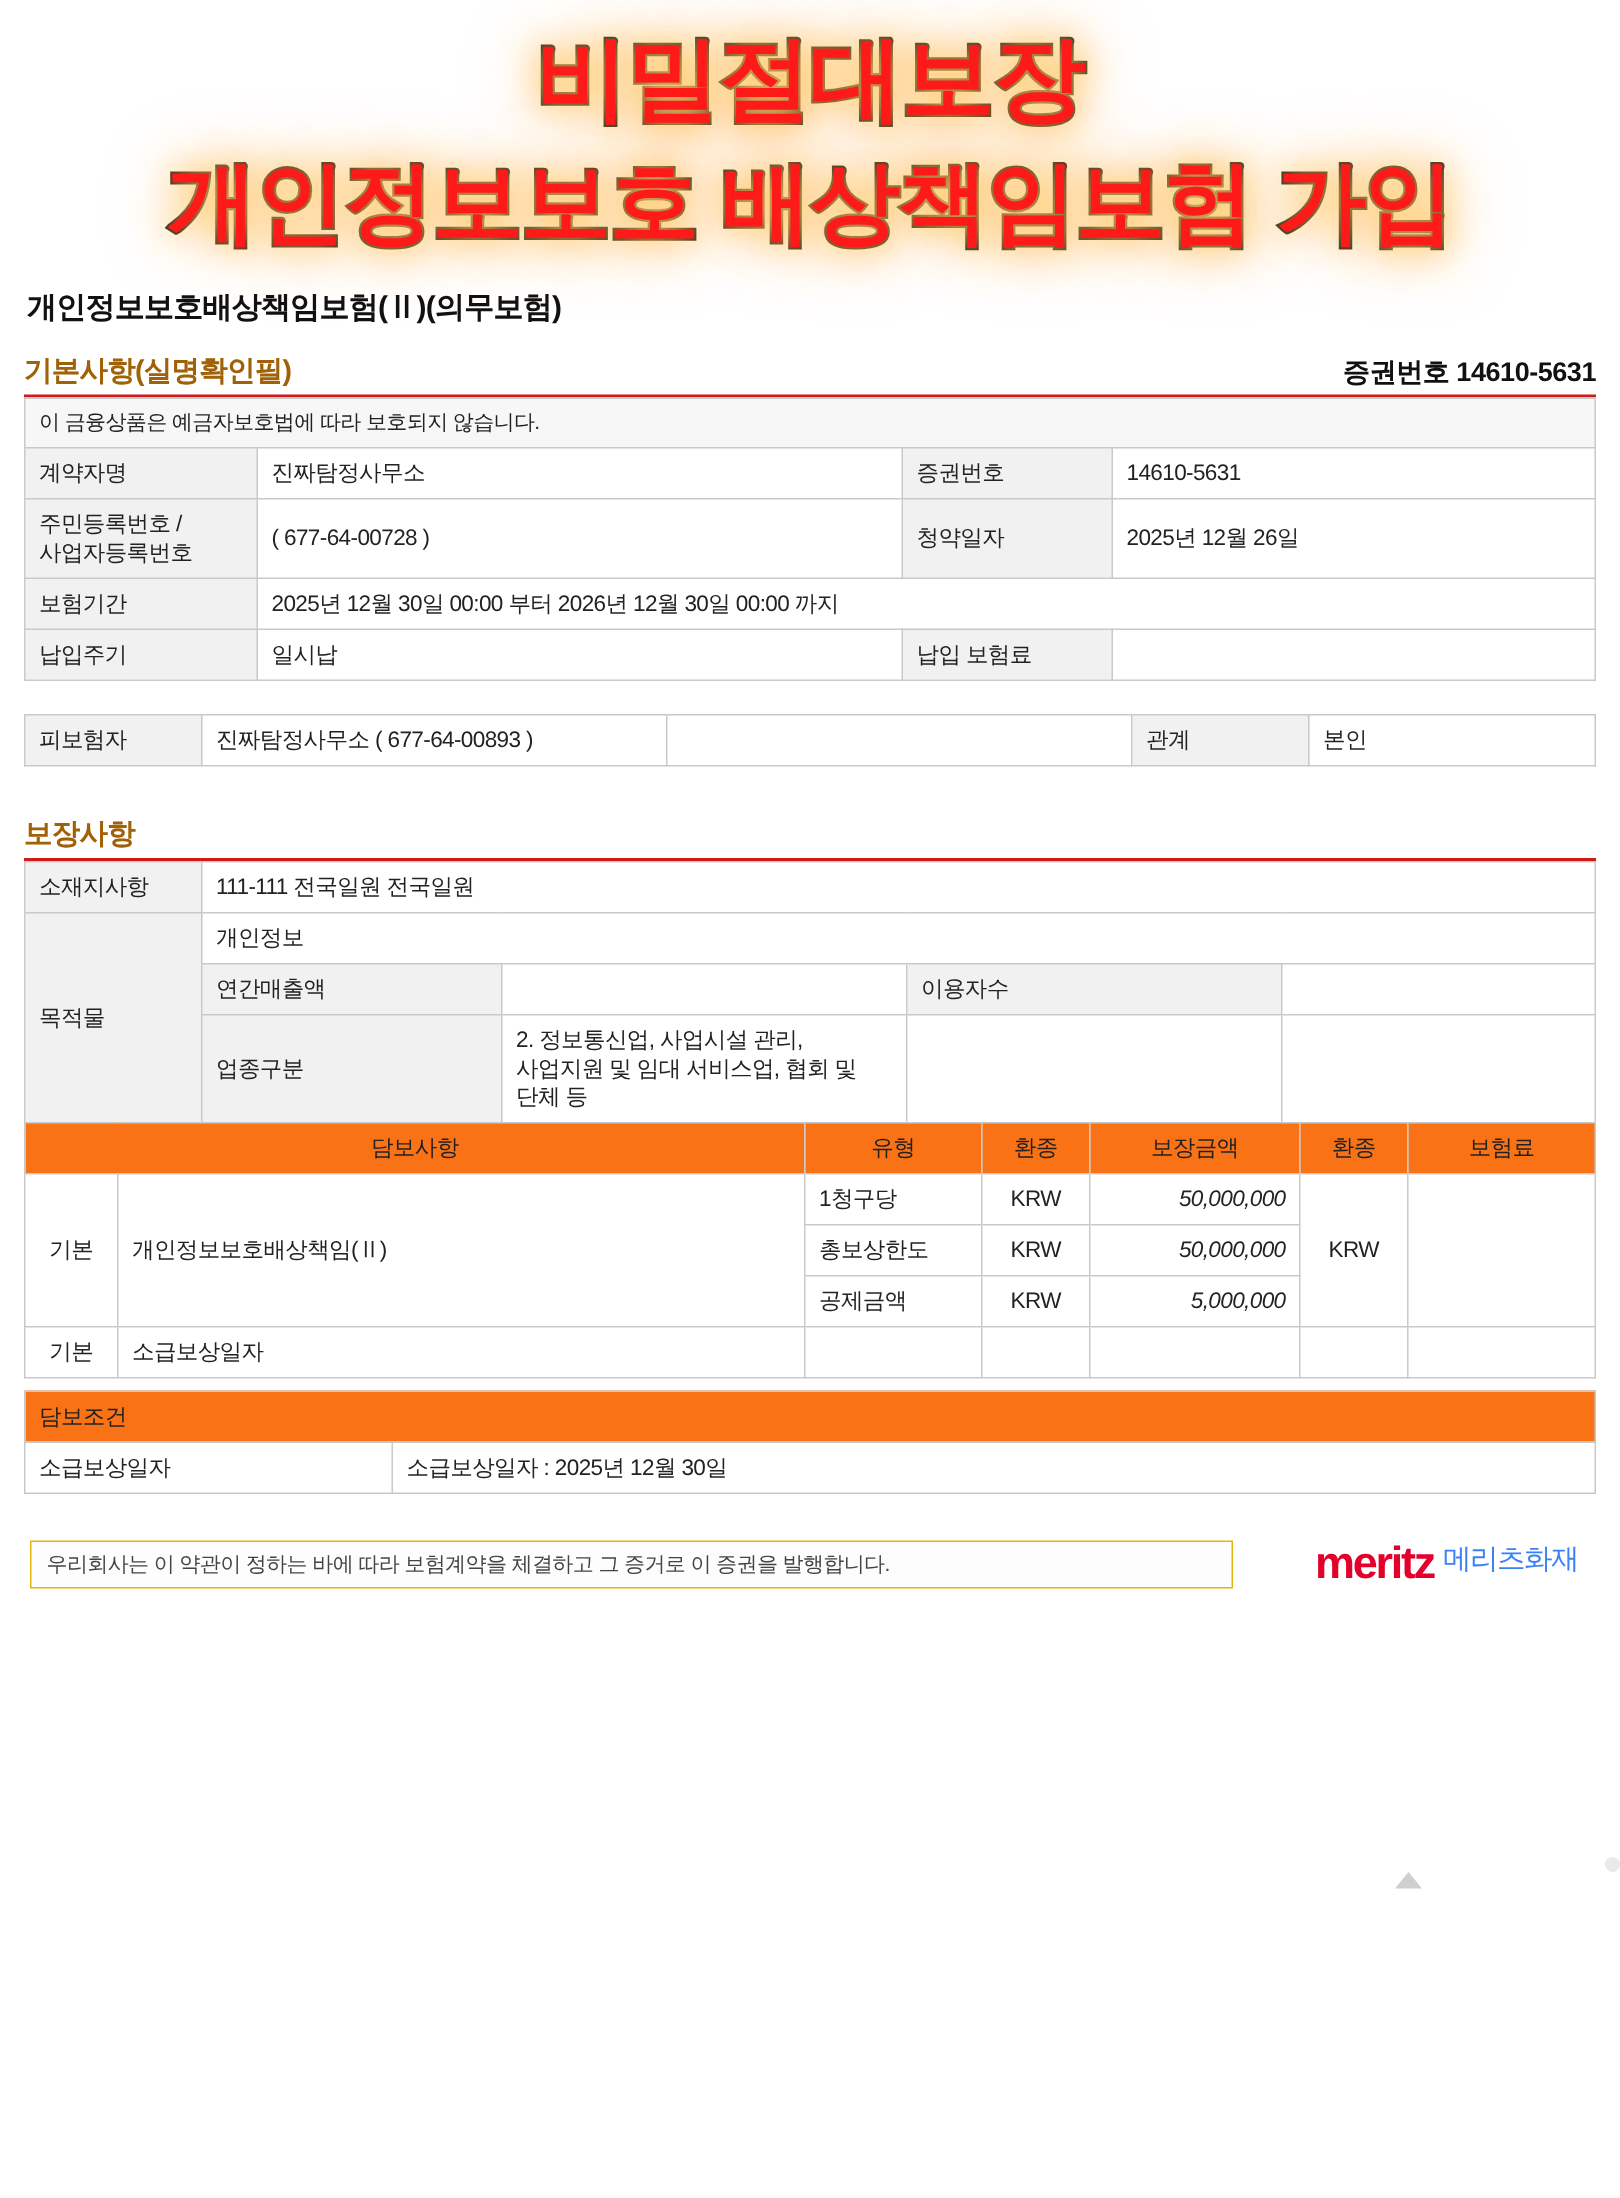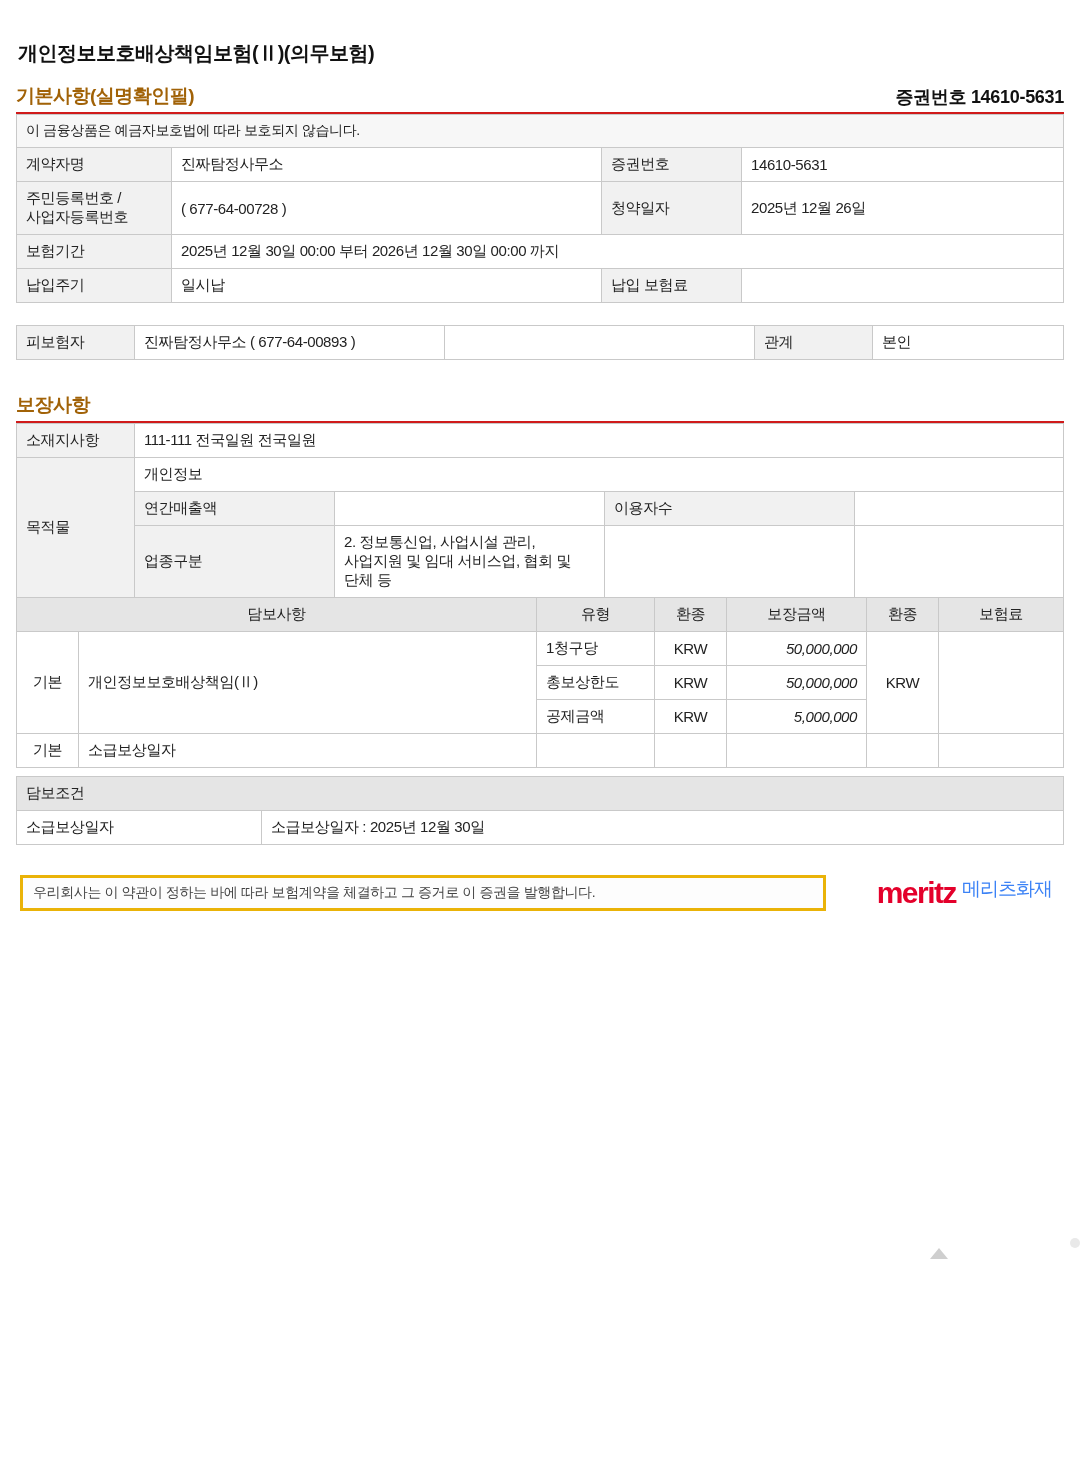--- a/index.html
+++ b/index.html
@@ -88,38 +88,38 @@
     background: #f1f1f1;
     color: #333;
   }
   td.note {
     background: #f7f7f7;
     color: #555;
     font-size: 14px;
     padding-left: 26px;
   }
   td.blank { background: #ffffff; }
-  td.shade { background: #e5e5e5; }
+  td.shade { background: #f97316; }
   td.center { text-align: center; }
   td.right { text-align: right; font-style: italic; }
 
   .spacer-sm { height: 8px; }
   .spacer-md { height: 22px; }
 
   
   .footer {
     margin-top: 30px;
     display: flex;
     align-items: center;
     justify-content: space-between;
     padding: 0 4px;
   }
   .footer-note {
     flex: 0 0 780px;
-    border: 3px solid #eab308;
+    border: 1px solid #eab308;
     background: #fdfdfd;
     color: #444;
     font-size: 14px;
     padding: 6px 10px;
     letter-spacing: -0.4px;
   }
   .brand {
     display: flex;
     align-items: flex-start;
     gap: 6px;
@@ -151,20 +151,22 @@
     top: 1238px;
     width: 10px; height: 10px;
     background: #e9e9e9;
     border-radius: 50%;
   }
 </style>
 </head>
 <body>
 
 <div class="banner">
+  <div class="banner-line l1">비밀절대보장</div>
+  <div class="banner-line l2">개인정보보호 배상책임보험 가입</div>
 </div>
 
 <div class="doc">
 
   <div class="doc-title">개인정보보호배상책임보험(Ⅱ)(의무보험)</div>
 
   <div class="section-head">
     <span class="sec-title">기본사항(실명확인필)</span>
     <span class="sec-right">증권번호 14610-5631</span>
   </div>

